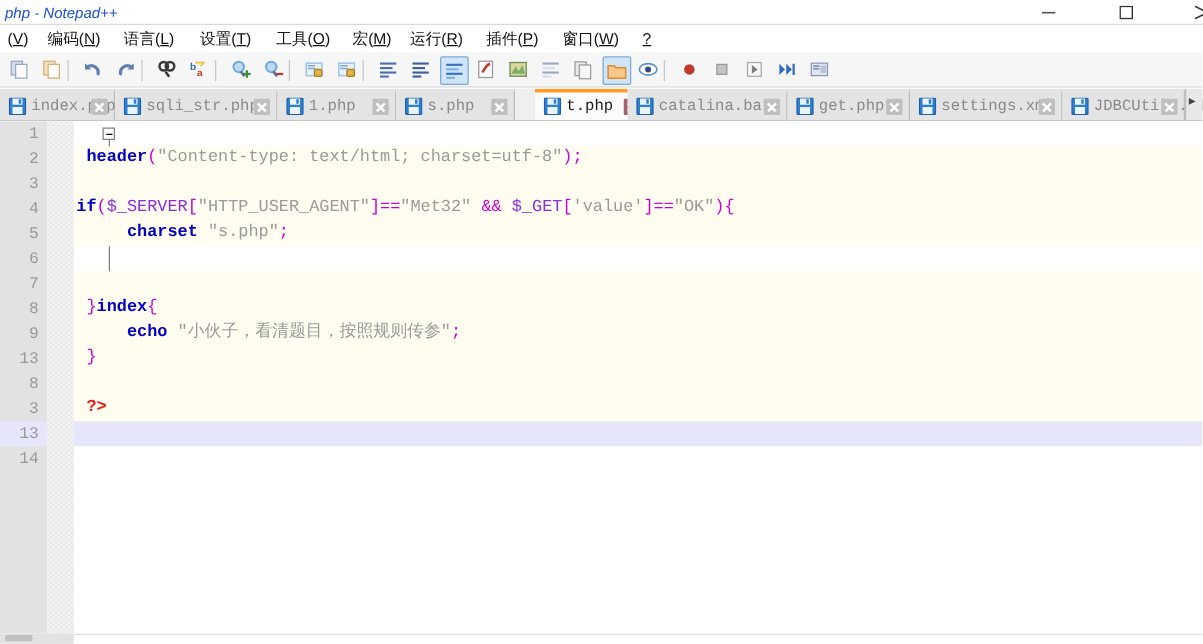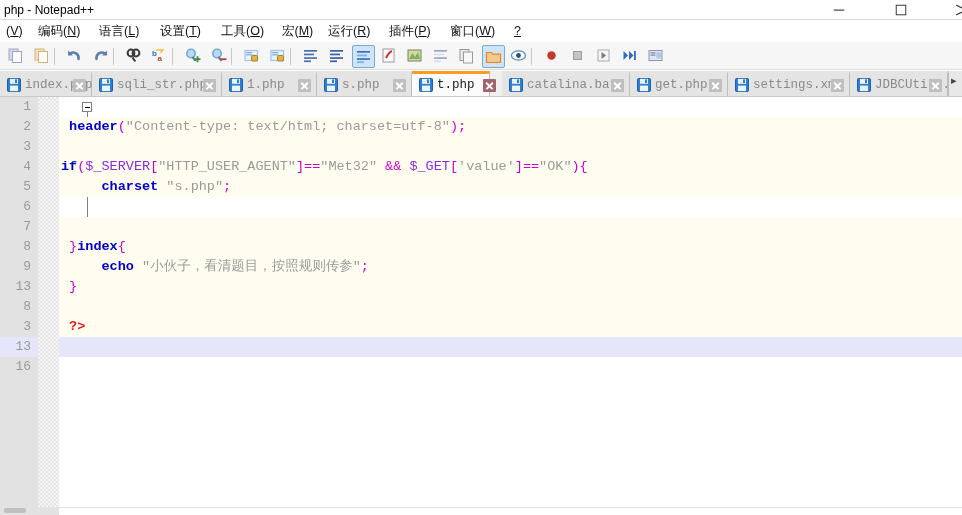--- a/index.html
+++ b/index.html
@@ -12,22 +12,23 @@
   }
 
   
   #titlebar {
     position: absolute; left: 0; top: 0; width: 962px; height: 20px;
     background: #ffffff;
     border-bottom: 1px solid #d9d9d9;
   }
   #title-text {
     position: absolute; left: 4px; top: 2px;
-    font-size: 12px; color: #000000; line-height: 16px;
+    font-size: 12px; color: #1d4ed8; line-height: 16px;
     white-space: nowrap;
+    font-style: italic;
   }
   .wc {
     position: absolute; top: 0; width: 46px; height: 20px;
     cursor: default;
   }
   .wc svg { position: absolute; left: 50%; top: 50%; transform: translate(-50%,-50%); }
   #wc-min  { left: 816px; }
   #wc-max  { left: 878px; }
   #wc-close{ left: 938px; }
 
@@ -426,21 +427,21 @@
     <div class="tab" style="left: 317px; width: 95px;">
       <div class="tab-icon"><svg width="14" height="14" viewBox="0 0 14 14">
           <rect x="0.5" y="0.5" width="13" height="13" rx="1" fill="#2f7fd0" stroke="#1d5fa8"></rect>
           <rect x="3" y="0.8" width="8" height="5" fill="#eaf4ff"></rect>
           <rect x="8" y="1.4" width="2" height="3.6" fill="#2f7fd0"></rect>
           <rect x="3" y="7.6" width="8" height="5.6" fill="#eaf4ff"></rect>
         </svg></div>
       <div class="tab-label">s.php</div>
       <div class="tab-close" style="left: 76px;"></div>
     </div>
-    <div class="tab active" style="left: 412px; width: 78px; padding-left: 12px;">
+    <div class="tab active" style="left: 428px; width: 78px; padding-left: 12px;">
       <div class="tab-icon"><svg width="14" height="14" viewBox="0 0 14 14">
           <rect x="0.5" y="0.5" width="13" height="13" rx="1" fill="#2f7fd0" stroke="#1d5fa8"></rect>
           <rect x="3" y="0.8" width="8" height="5" fill="#eaf4ff"></rect>
           <rect x="8" y="1.4" width="2" height="3.6" fill="#2f7fd0"></rect>
           <rect x="3" y="7.6" width="8" height="5.6" fill="#eaf4ff"></rect>
         </svg></div>
       <div class="tab-label">t.php</div>
       <div class="tab-close" style="left: 71px;"></div>
     </div>
     <div class="tab" style="left: 502px; width: 128px;">
@@ -494,21 +495,21 @@
       <div class="ln" style="top: 60px;">4</div>
       <div class="ln" style="top: 80px;">5</div>
       <div class="ln" style="top: 100px;">6</div>
       <div class="ln" style="top: 120px;">7</div>
       <div class="ln" style="top: 140px;">8</div>
       <div class="ln" style="top: 160px;">9</div>
       <div class="ln" style="top: 180px;">13</div>
       <div class="ln" style="top: 200px;">8</div>
       <div class="ln" style="top: 220px;">3</div>
       <div class="ln cur-line-gutter" style="top: 240px;">13</div>
-      <div class="ln" style="top: 260px;">16</div>
+      <div class="ln" style="top: 260px;">14</div>
     </div>
   <div id="fold-margin">
       <div class="fold-box" style="top: 5px;"></div>
       <div class="fold-box" style="top: 65px;"></div>
       <div class="fold-end" style="top: 194px;"></div>
       <div class="fold-end" style="top: 234px;"></div>
       <div class="fold-line" style="top: 15px; height: 219px;"></div>
     </div>
   <div id="code">
       <div class="cline php-bg" style="top: 20px;"><span class="t-plain"> </span><span class="t-kw">header</span><span class="t-op">(</span><span class="t-str">"Content-type: text/html; charset=utf-8"</span><span class="t-op">)</span><span class="t-op">;</span></div>

